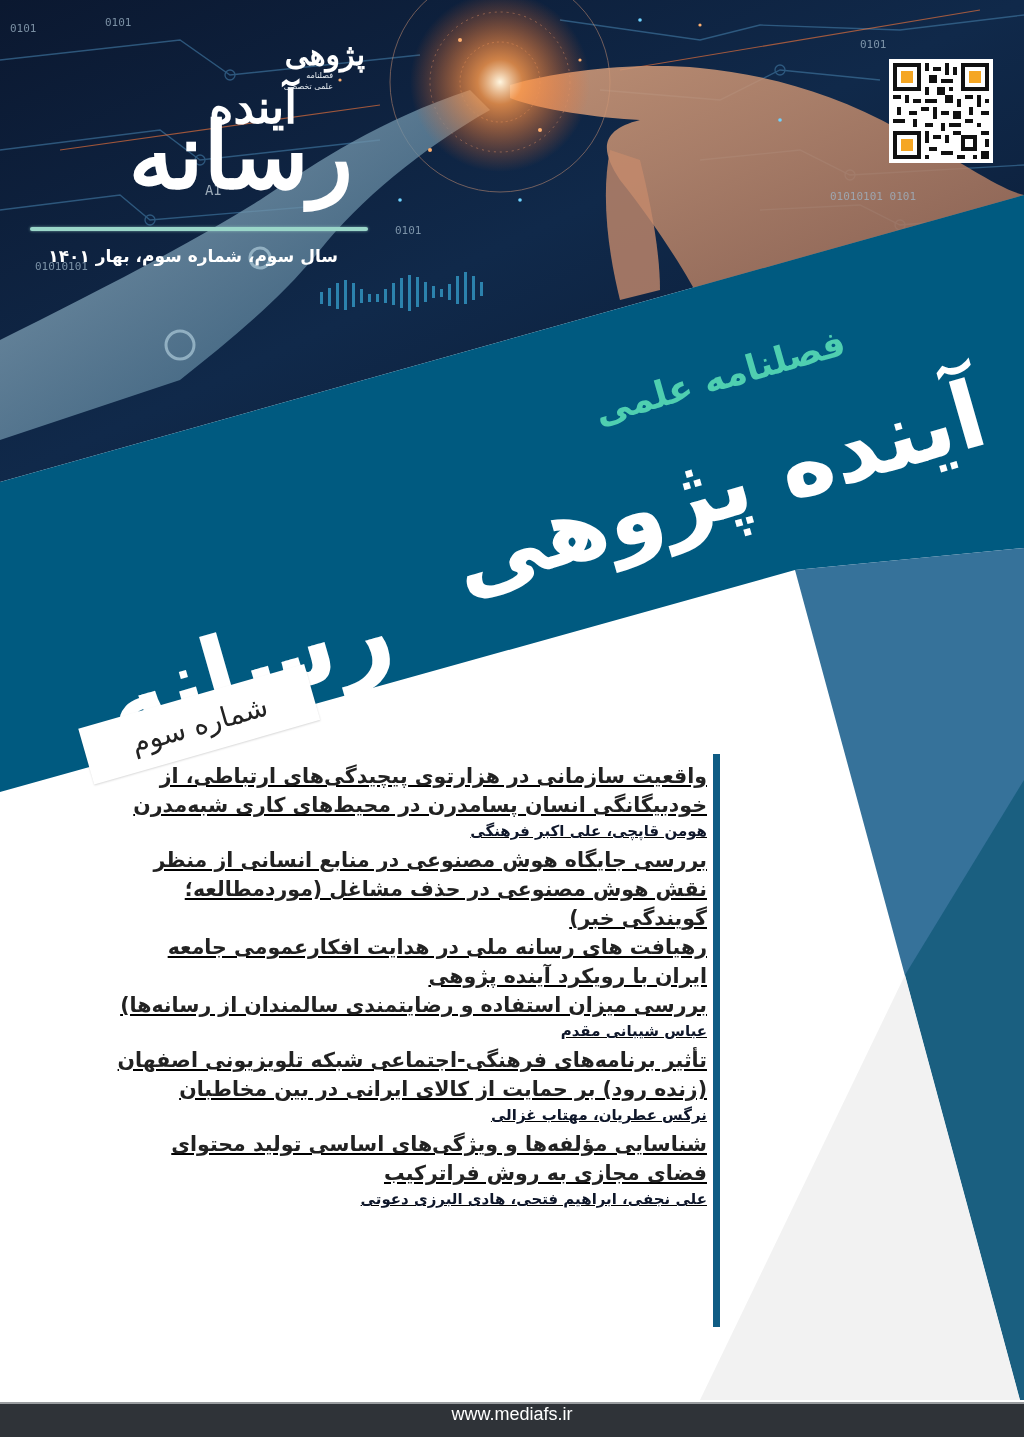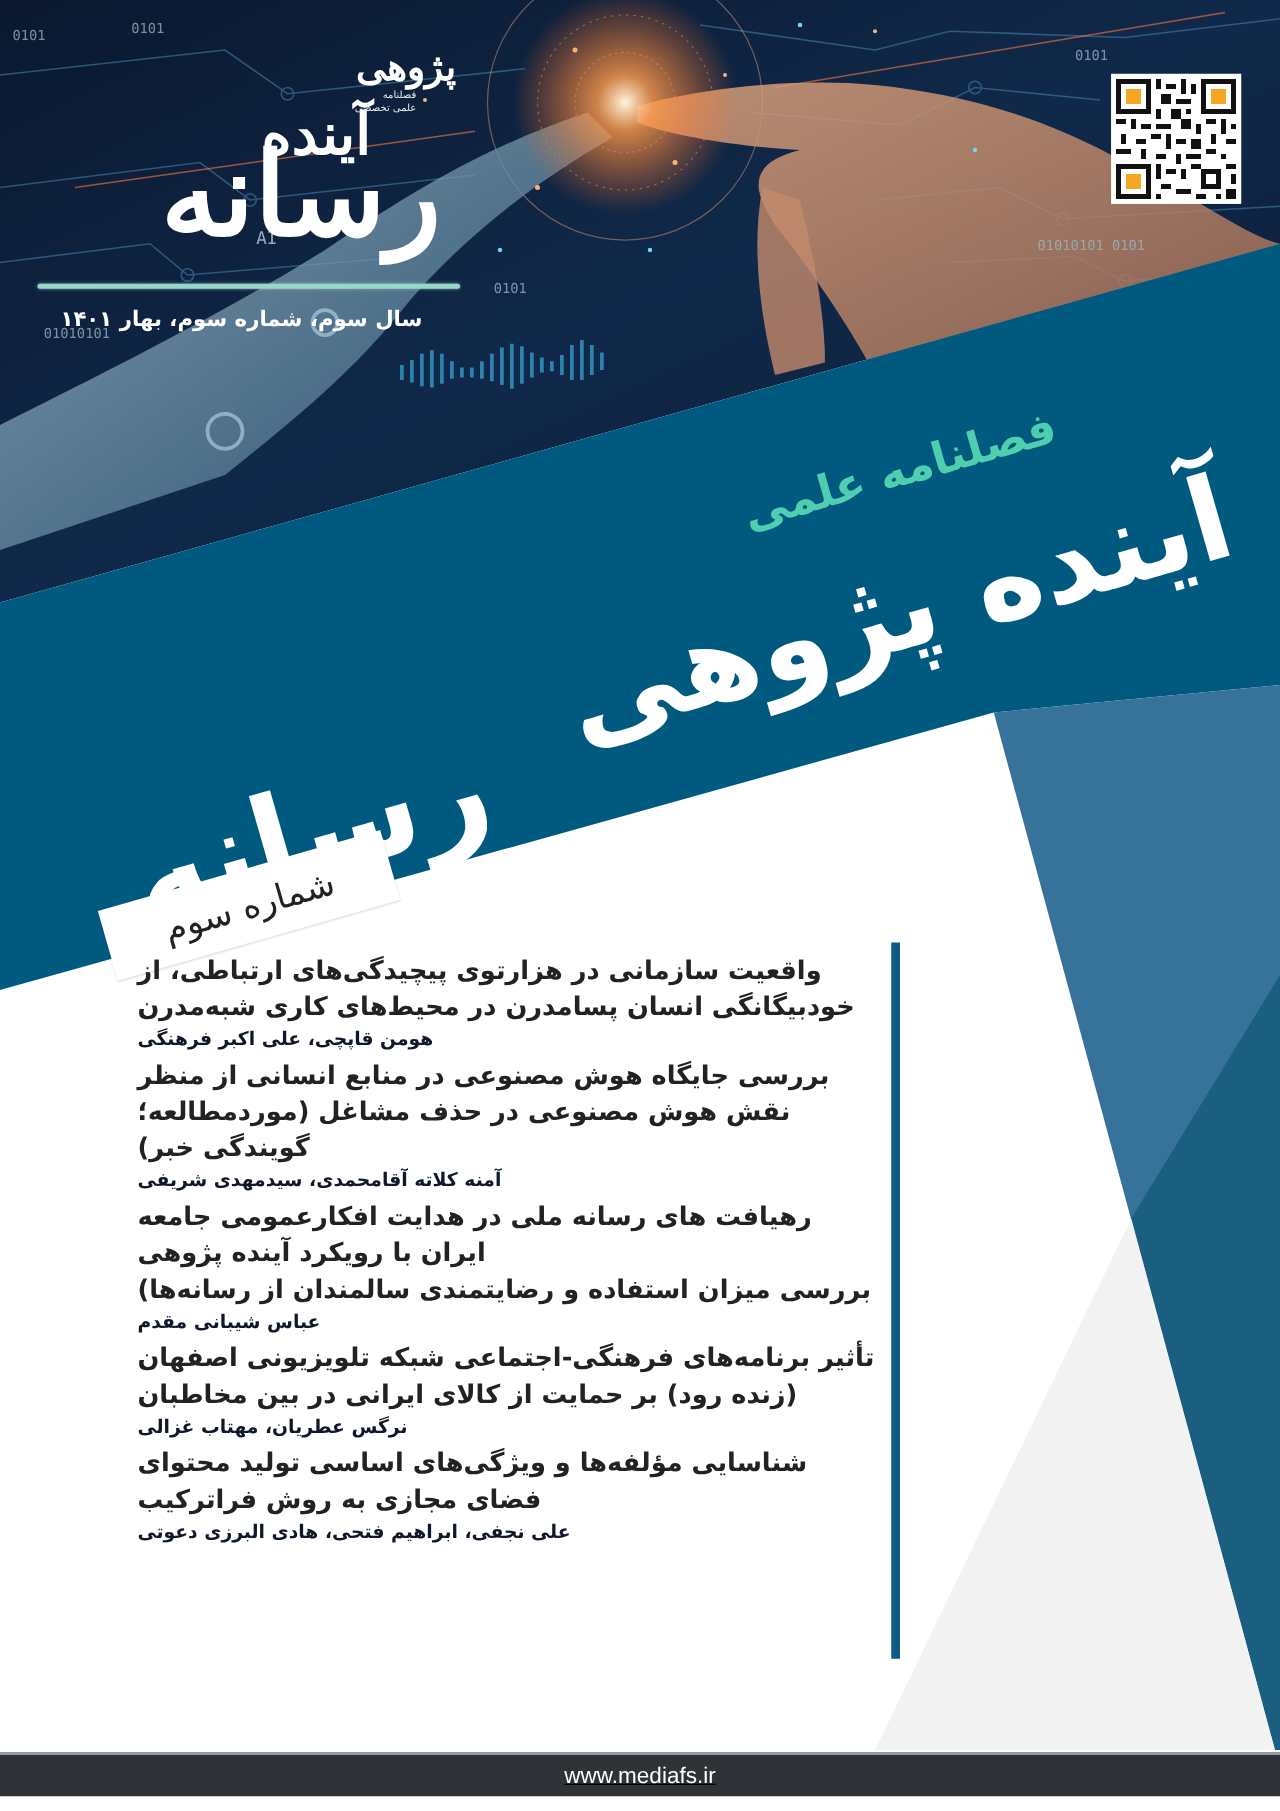--- a/index.html
+++ b/index.html
@@ -65,37 +65,37 @@
   .issue-badge {
     position: absolute; left: 70px; top: 700px; width: 235px; height: 58px; background: #ffffff;
     transform-origin: 0 0; transform: rotate(-16deg) translate(0, 30px);
     display: flex; align-items: center; justify-content: center;
     font-size: 28px; color: #222222; direction: rtl; box-shadow: 0 1px 2px rgba(0,0,0,.15);
     pointer-events: auto;
   }
 
   
   .articles {
-    position: absolute; left: 110px; top: 762px; width: 597px; direction: rtl; text-align: left;
+    position: absolute; left: 110px; top: 762px; width: 597px; direction: rtl; text-align: right; text-decoration: underline;
   }
   .articles .vbar {
     position: absolute; right: -13px; top: -8px; width: 7px; height: 573px; background: #0f5c84;
   }
   .art-title {
     font-size: 20.5px; font-weight: bold; color: #222222; line-height: 29px;
   }
   .art-author {
     font-size: 15px; font-weight: bold; color: #0f172a; line-height: 22px; margin-bottom: 4px;
   }
 
   
   .footer {
     position: absolute; left: 0; top: 1402px; width: 1024px; height: 35px; background: #2f3338;
     border-top: 2px solid #9a9da0; box-sizing: border-box;
-    display: flex; align-items: center; justify-content: center; text-decoration: underline;
+    display: flex; align-items: flex-start; justify-content: center;
   }
   .footer a {
     color: #ffffff; font-family: "Liberation Sans", sans-serif; font-size: 18px; text-decoration: none;
   }
 </style>
 </head>
 <body>
 
 <svg class="bg" width="1024" height="1449" viewBox="0 0 1024 1449">
   <defs>
@@ -307,21 +307,20 @@
 
 <div class="articles">
   <div class="vbar"></div>
 
   <div>
     <div class="art-title">واقعیت سازمانی در هزارتوی پیچیدگی‌های ارتباطی، از خودبیگانگی انسان پسامدرن در محیط‌های کاری شبه‌مدرن</div>
     <div class="art-author">هومن قاپچی، علی اکبر فرهنگی</div>
   </div>
   <div>
     <div class="art-title">بررسی جایگاه هوش مصنوعی در منابع انسانی از منظر نقش هوش مصنوعی در حذف مشاغل (موردمطالعه؛ گویندگی خبر)</div>
-    <div class="art-author">آمنه کلاته آقامحمدی، سیدمهدی شریفی</div>
   </div>
   <div>
     <div class="art-title">رهیافت های رسانه ملی در هدایت افکارعمومی جامعه ایران با رویکرد آینده پژوهی</div>
   </div>
   <div>
     <div class="art-title">بررسی میزان استفاده و رضایتمندی سالمندان از رسانه‌ها)</div>
     <div class="art-author">عباس شیبانی مقدم</div>
   </div>
   <div>
     <div class="art-title">تأثیر برنامه‌های فرهنگی-اجتماعی شبکه تلویزیونی اصفهان (زنده رود) بر حمایت از کالای ایرانی در بین مخاطبان</div>

